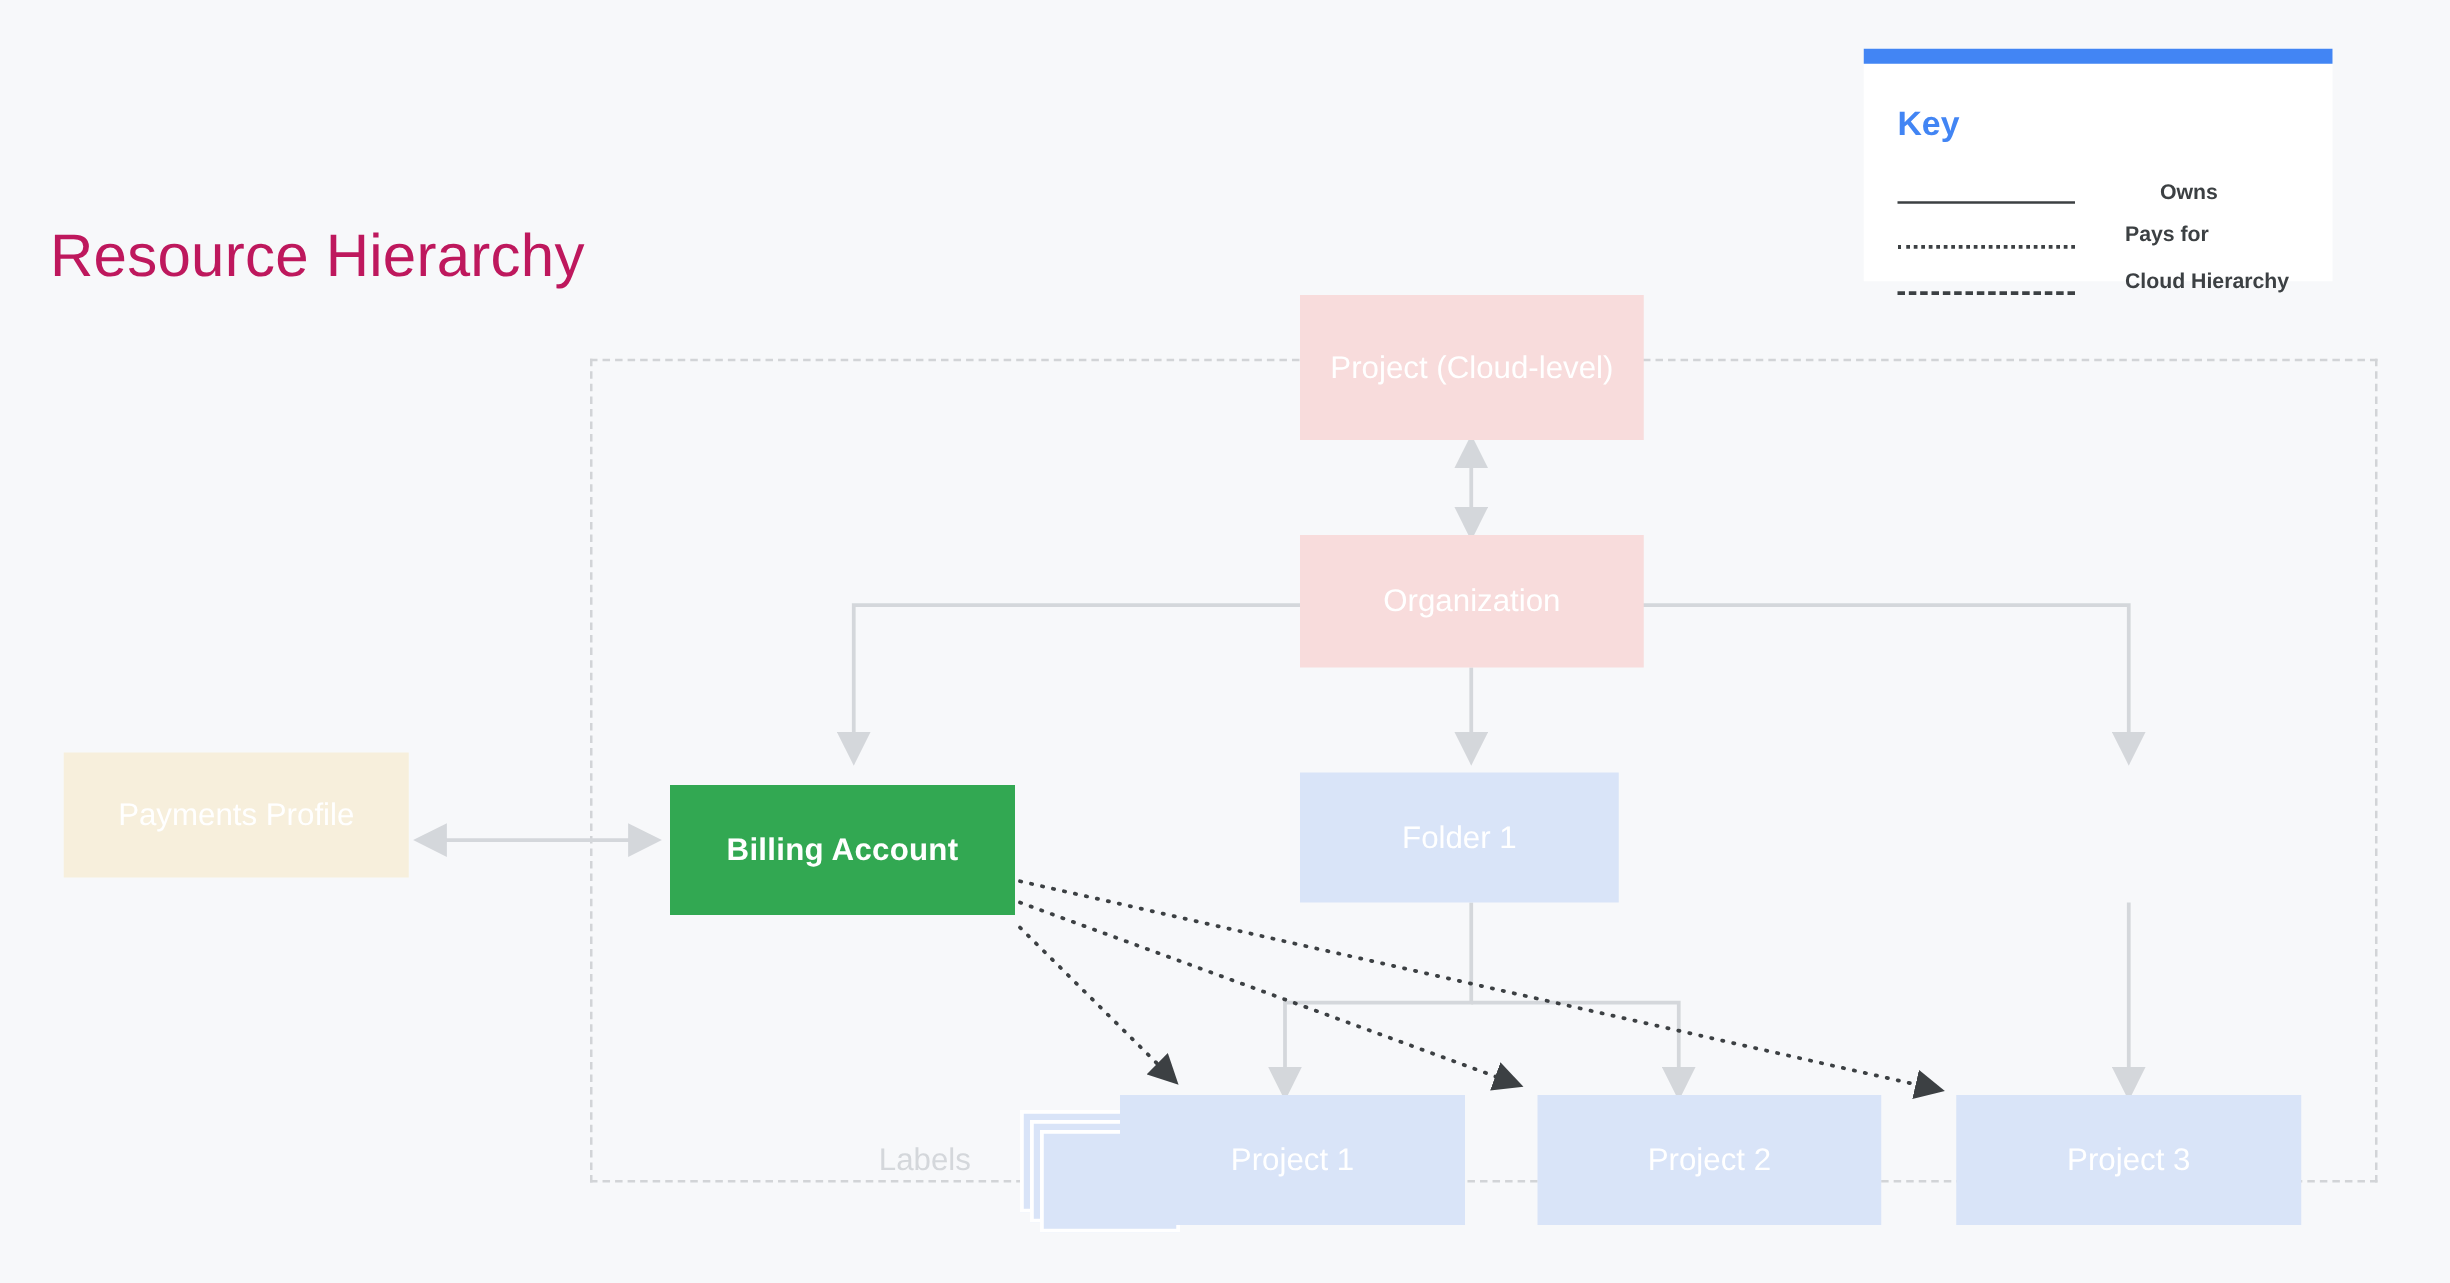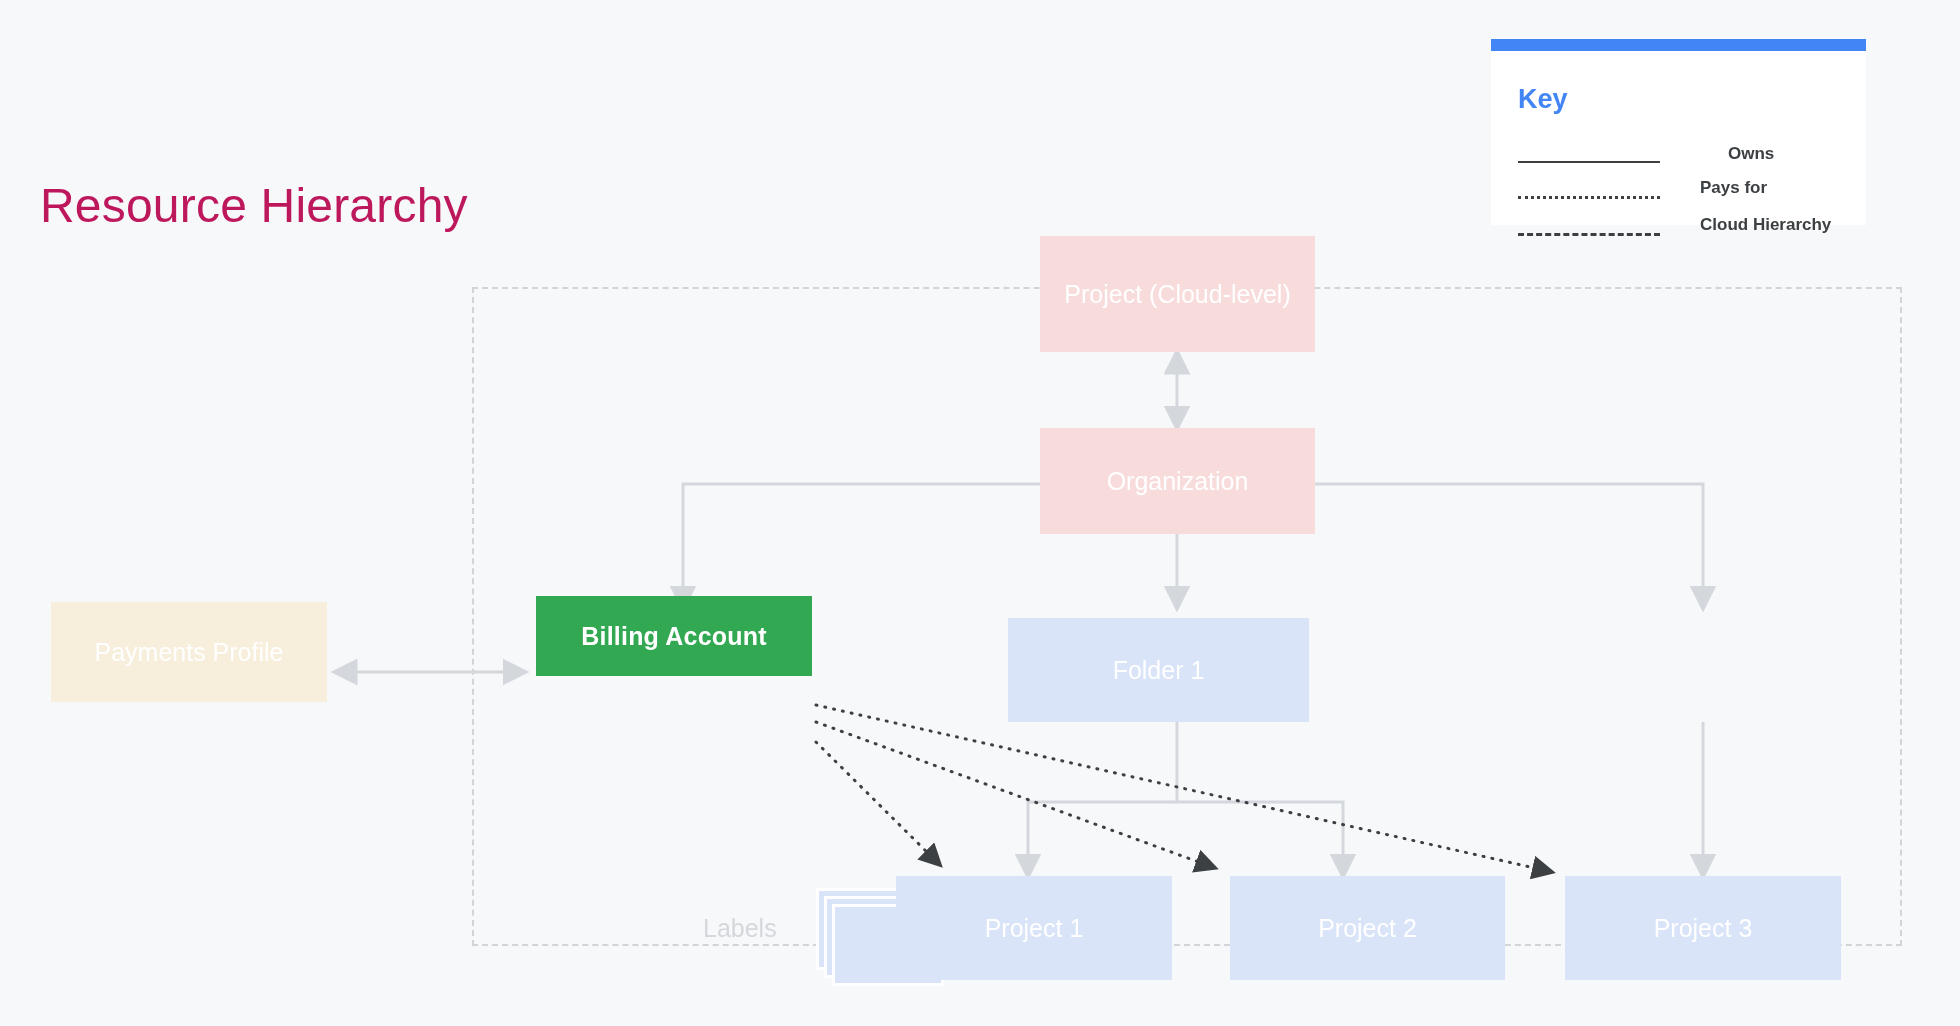--- a/index.html
+++ b/index.html
@@ -210,25 +210,25 @@
   </div>
 
   <div class="node pink" style="left:1040px; top:428px;  width:275px; height:106px;">
     <span>Organization</span>
   </div>
 
   <div class="node cream" style="left:51px;   top:602px;  width:276px; height:100px;">
     <span>Payments Profile</span>
   </div>
 
-  <div class="node green" style="left:536px;  top:596px;  width:276px; height:80px;">
+  <div class="node green" style="left:536px;  top:628px;  width:276px; height:104px;">
     <span>Billing Account</span>
   </div>
 
-  <div class="node blue" style="left:1008px; top:618px;  width:301px; height:104px;">
+  <div class="node blue" style="left:1040px; top:618px;  width:255px; height:104px;">
     <span>Folder 1</span>
   </div>
 
 
   <div id="labels-text">Labels</div>
   <div class="label-card" style="left:816px; top:888px; width:112px; height:82px;"></div>
   <div class="label-card" style="left:824px; top:896px; width:112px; height:82px;"></div>
   <div class="label-card" style="left:832px; top:904px; width:112px; height:82px;"></div>
 
   <div class="node blue" style="left:896px;  top:876px;  width:276px; height:104px;">

